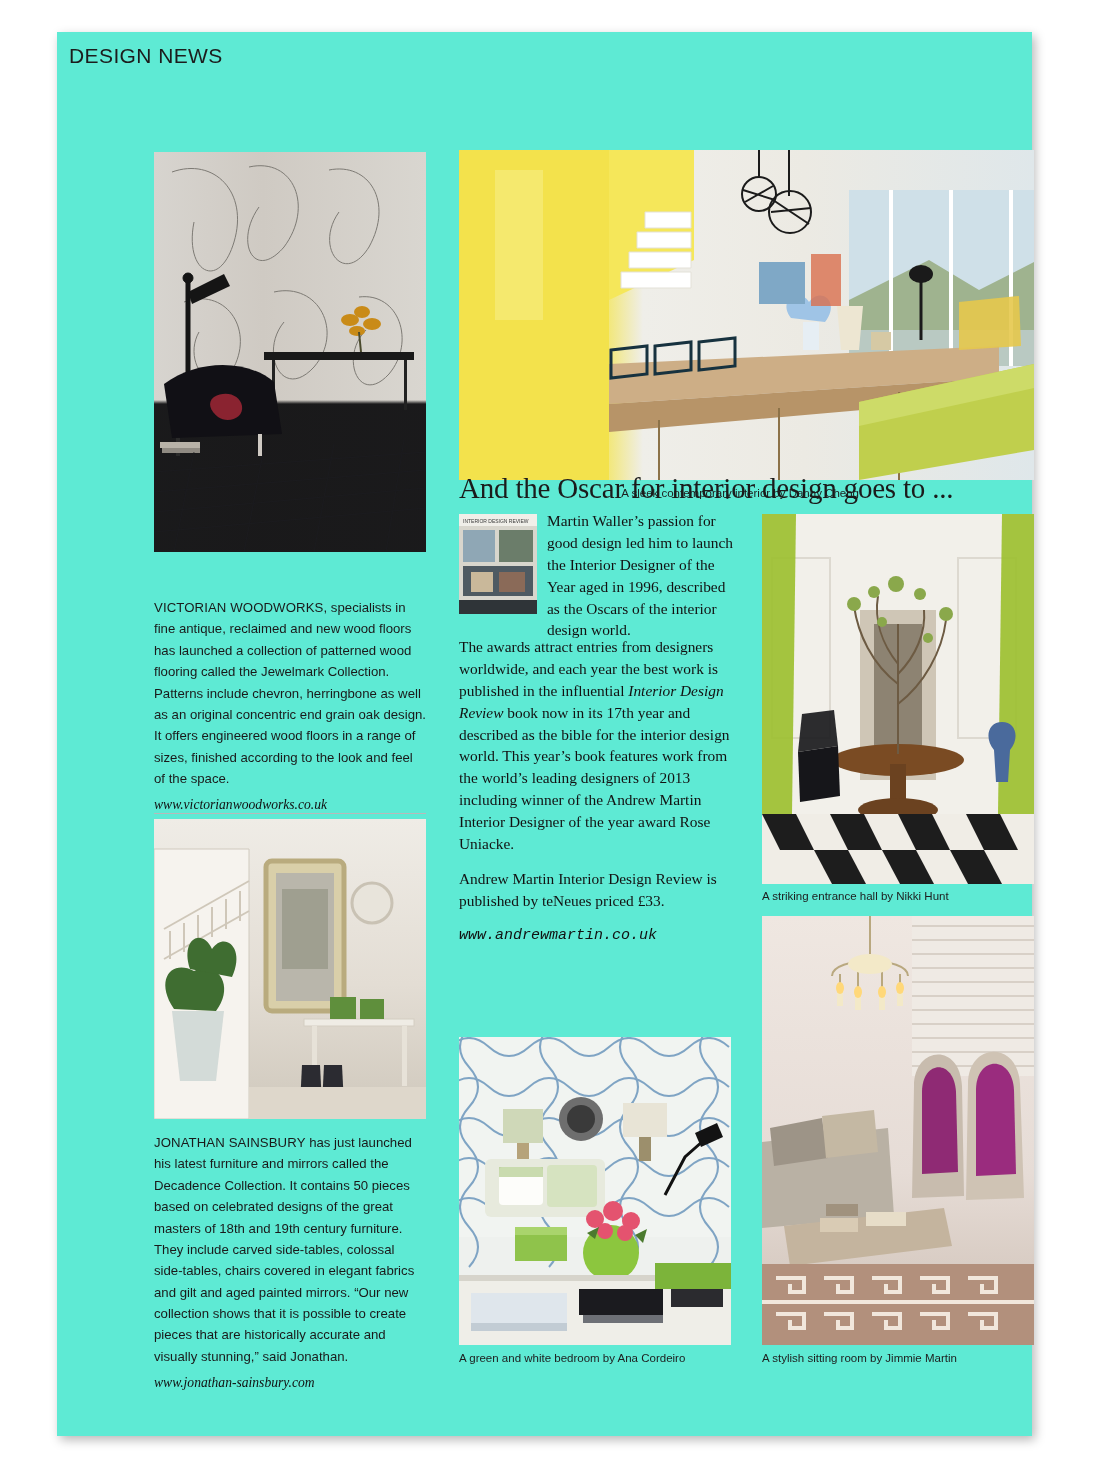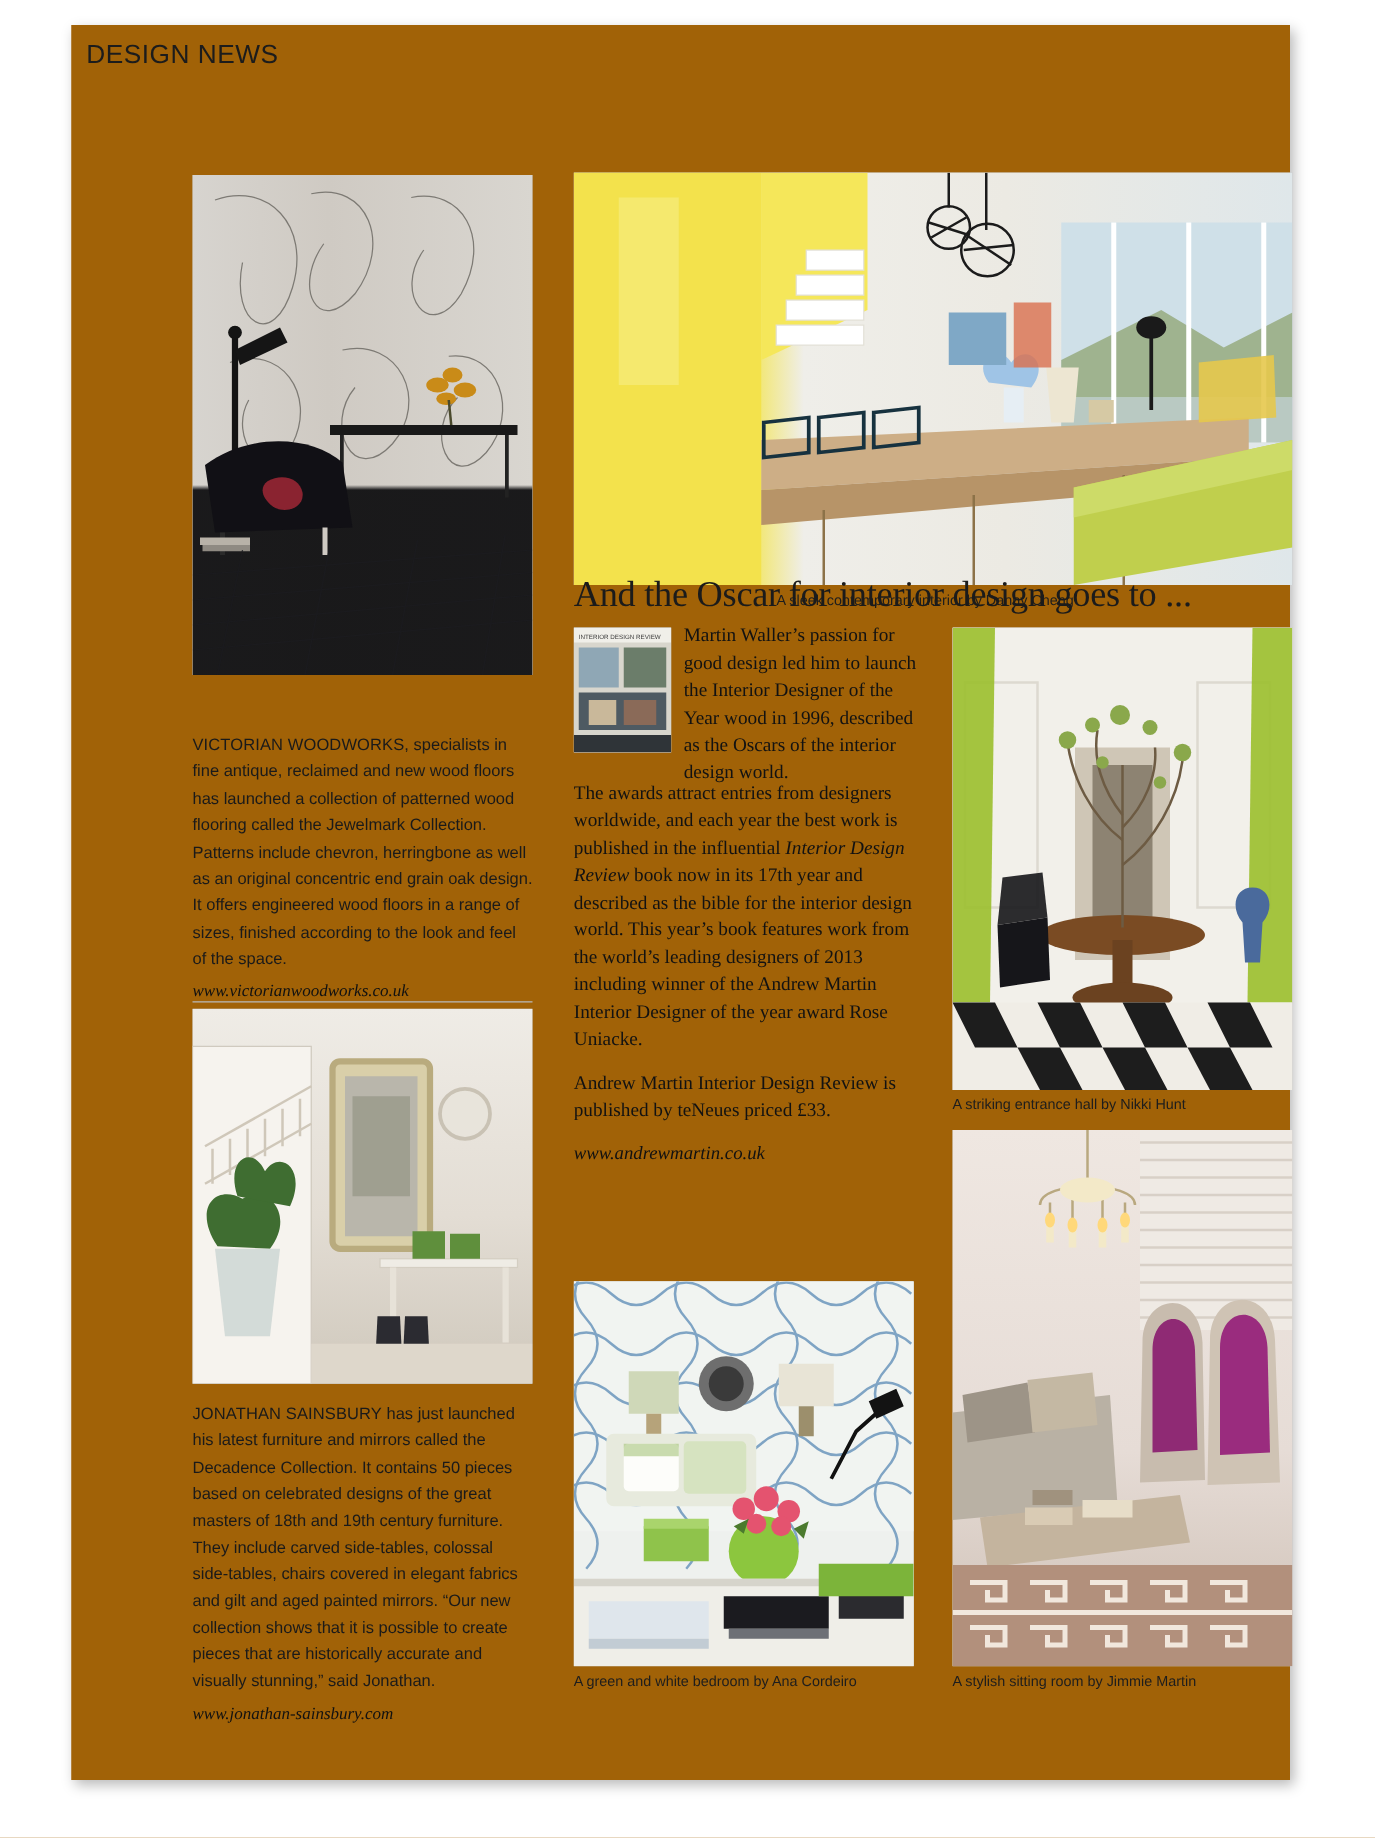--- a/index.html
+++ b/index.html
@@ -10,24 +10,24 @@
   body {
     width: 1100px;
     height: 1470px;
     font-family: "Liberation Sans", sans-serif;
     position: relative;
     overflow: hidden;
   }
   .page {
     position: absolute;
     left: 57px;
-    top: 20px;
+    top: 32px;
     width: 975px;
     height: 1404px;
-    background: #a16207;
+    background: #5eead4;
     box-shadow: 3px 4px 10px rgba(0,0,0,0.28);
   }
   
   .masthead {
     position: absolute;
     left: 12px;
     top: 12px;
     font-family: "Liberation Sans", sans-serif;
     font-size: 21px;
     letter-spacing: 0.4px;
@@ -323,29 +323,29 @@
       <rect x="4" y="16" width="32" height="32" fill="#8fa7b5"></rect>
       <rect x="40" y="16" width="34" height="32" fill="#6b7d6a"></rect>
       <rect x="4" y="52" width="70" height="30" fill="#4e5a62"></rect>
       <rect x="12" y="58" width="22" height="20" fill="#c9b89a"></rect>
       <rect x="40" y="58" width="26" height="20" fill="#8a6a58"></rect>
       <rect x="0" y="86" width="78" height="14" fill="#2f3438"></rect>
     </svg>
   </div>
 
   <div class="intro-text body-serif">
-    <p style="margin:0;">Martin Waller’s passion for good design led him to launch the Interior Designer of the Year wood in 1996, described as the Oscars of the interior design world.</p>
+    <p style="margin:0;">Martin Waller’s passion for good design led him to launch the Interior Designer of the Year aged in 1996, described as the Oscars of the interior design world.</p>
   </div>
 
   <div class="mid-flow body-serif">
     <p>
       <span>The awards attract entries from designers worldwide, and each year the best work is published in the influential </span><em>Interior Design Review</em><span> book now in its 17th year and described as the bible for the interior design world. This year’s book features work from the world’s leading designers of 2013 including winner of the Andrew Martin Interior Designer of the year award Rose Uniacke.</span>
     </p>
     <p>Andrew Martin Interior Design  Review is published by teNeues priced £33.</p>
-    <p class="serif-url" style="margin-top:2px;">www.andrewmartin.co.uk</p>
+    <p class="serif-url" style="margin-top:2px;font-family:Liberation Mono, monospace;">www.andrewmartin.co.uk</p>
   </div>
 
   <div class="photo" style="left:705px; top:482px; width:272px; height:370px;">
     <div class="ph-inner" style="background: linear-gradient(to bottom,#f3f1ec,#eceae4 70%,#d8d5cd 100%);"></div>
     <svg class="ph-inner" viewBox="0 0 272 370" preserveAspectRatio="none">
 
       <rect x="0" y="0" width="272" height="370" fill="#f2f0ea"></rect>
       <g stroke="#ddd9d0" fill="none" stroke-width="2">
         <rect x="10" y="44" width="58" height="180"></rect>
         <rect x="196" y="44" width="58" height="180"></rect>

